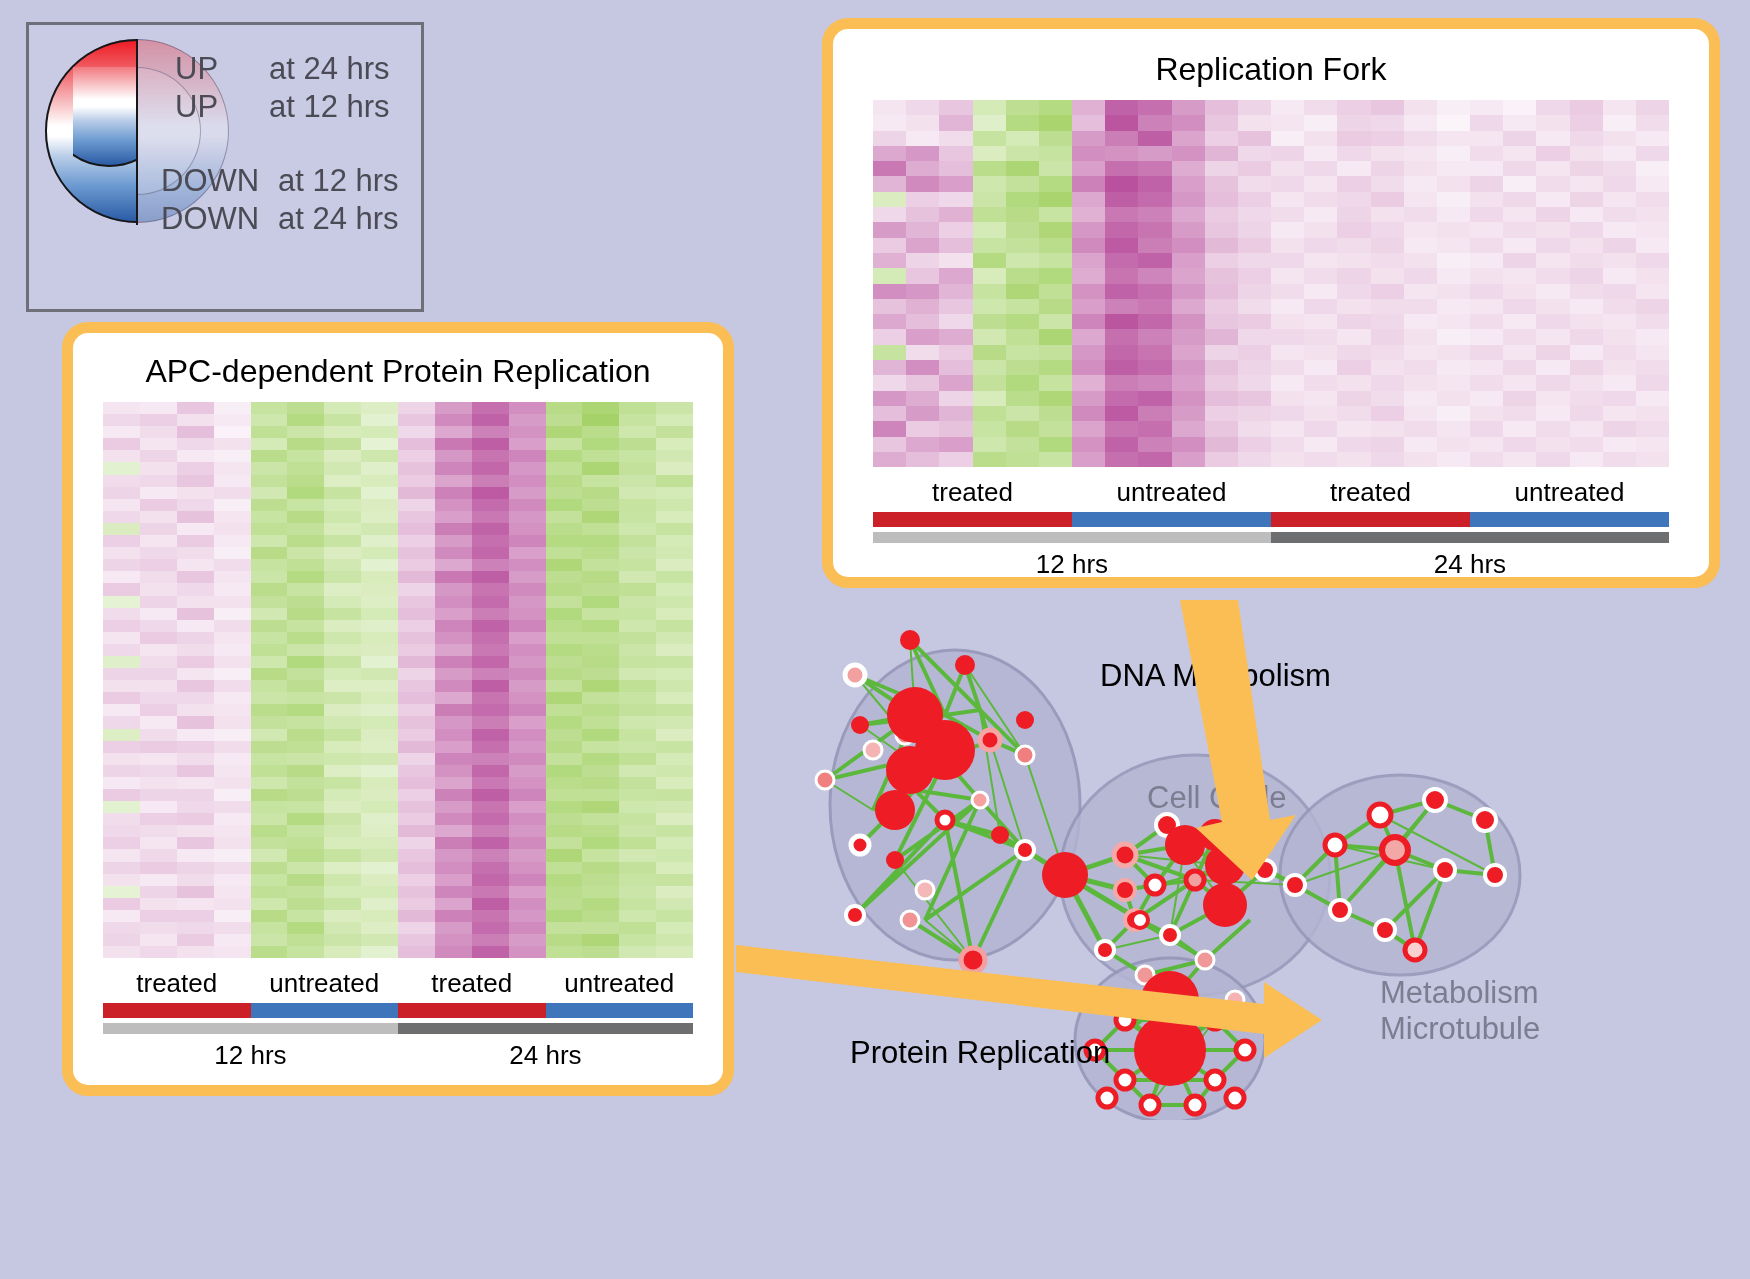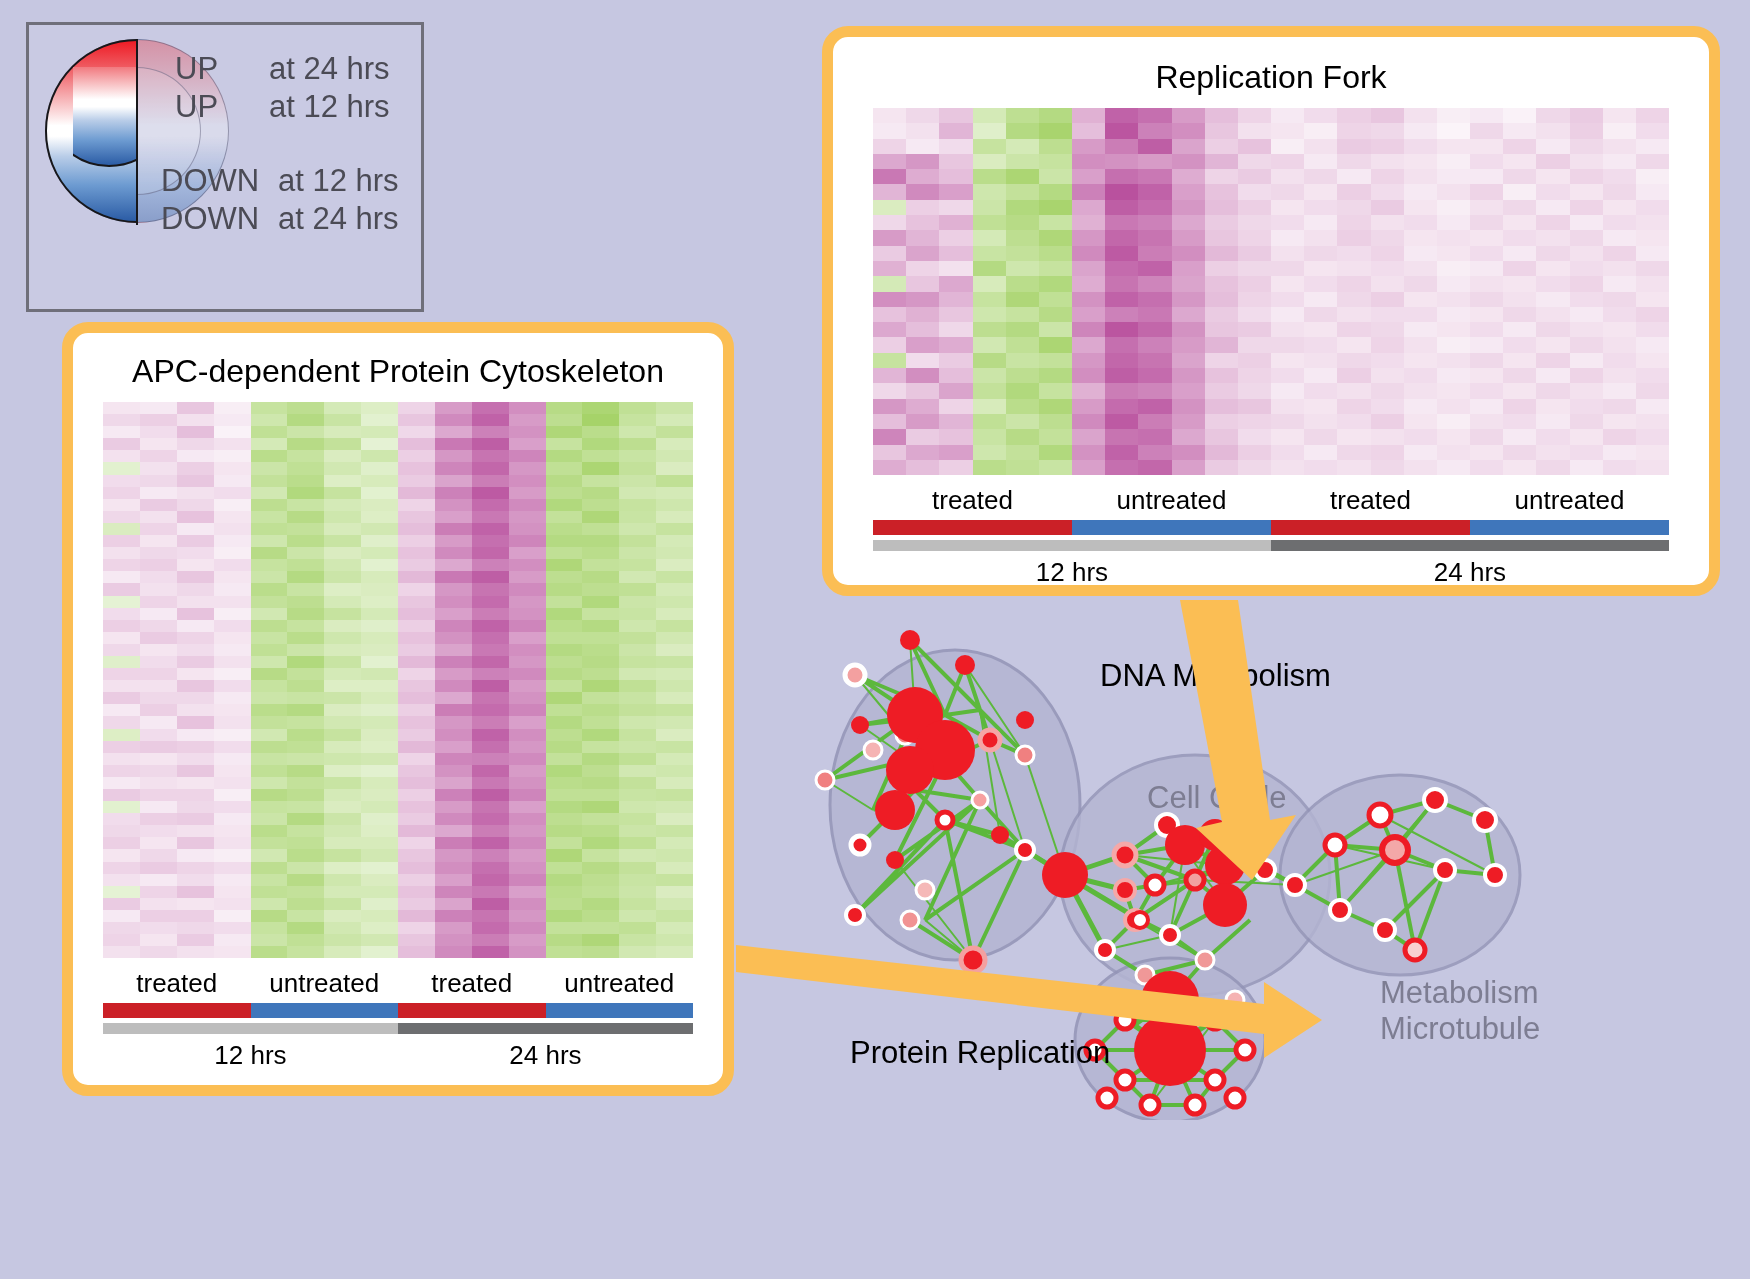--- a/index.html
+++ b/index.html
@@ -88,21 +88,21 @@
   
   .hm-title { text-align:center; font-size:32px; color:#000; }
   .hmgrid { display:grid; width:100%; }
   .hmgrid div { width:100%; }
   .axisrow { display:flex; }
   .axisrow .cell { text-align:center; font-size:26px; color:#000; }
   .bar { height:15px; }
   .bar2 { height:11px; }
   .barrow { display:flex; }
 
-  #repfork { left:822px; top:26px; width:898px; height:570px; }
+  #repfork { left:822px; top:18px; width:898px; height:570px; }
   #apcpanel { left:62px; top:322px; width:672px; height:774px; }
 
   
   #network { position:absolute; left:795px; top:620px; width:790px; height:500px; }
   #network svg { display:block; }
   .netlabel { position:absolute; white-space:nowrap; }
 
   
   #arrows { position:absolute; left:0; top:0; width:1750px; height:1279px; pointer-events:none; }
 </style>
@@ -737,21 +737,21 @@
         <div class="bar2" style="flex:12;background:#6d6e70"></div>
       </div>
       <div class="axisrow" style="margin-top:6px;">
         <div class="cell" style="flex:12">12 hrs</div>
         <div class="cell" style="flex:12">24 hrs</div>
       </div>
     </div>
   </div>
 
   <div id="apcpanel" class="opanel">
-    <div class="hm-title" style="margin-top:20px;">APC-dependent Protein Cytoskeleton</div>
+    <div class="hm-title" style="margin-top:20px;">APC-dependent Protein Replication</div>
     <div style="margin:12px 30px 0 30px;">
       <div class="hmgrid" id="hm1" style="grid-template-columns: repeat(16, 1fr); grid-auto-rows: 12.1px;">
           <div style="background: rgb(245, 229, 240);"></div>
           <div style="background: rgb(246, 233, 243);"></div>
           <div style="background: rgb(232, 198, 223);"></div>
           <div style="background: rgb(248, 238, 245);"></div>
           <div style="background: rgb(198, 227, 159);"></div>
           <div style="background: rgb(189, 222, 144);"></div>
           <div style="background: rgb(212, 234, 183);"></div>
           <div style="background: rgb(221, 238, 197);"></div>

